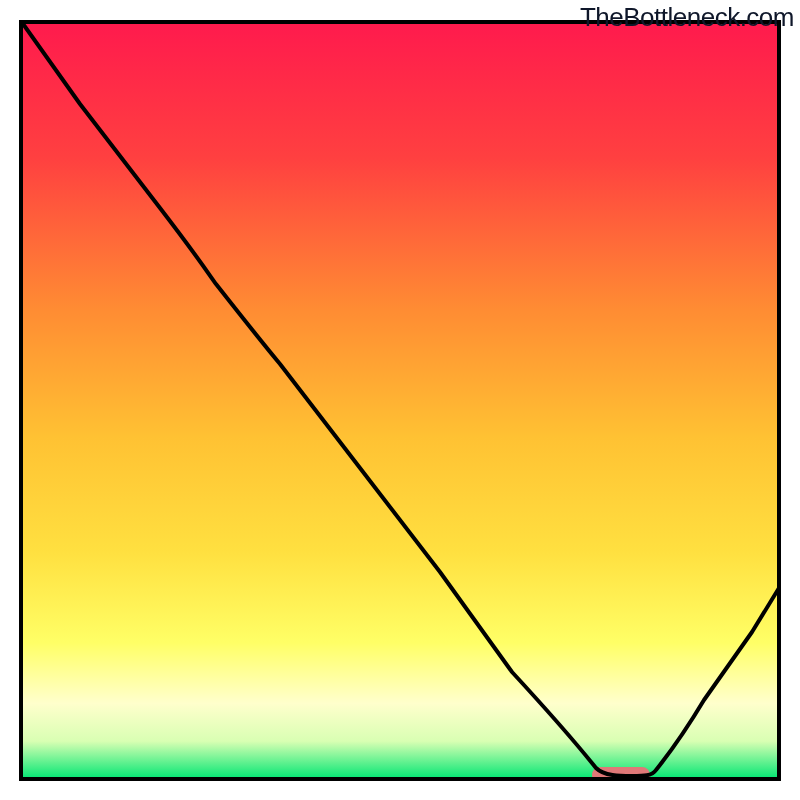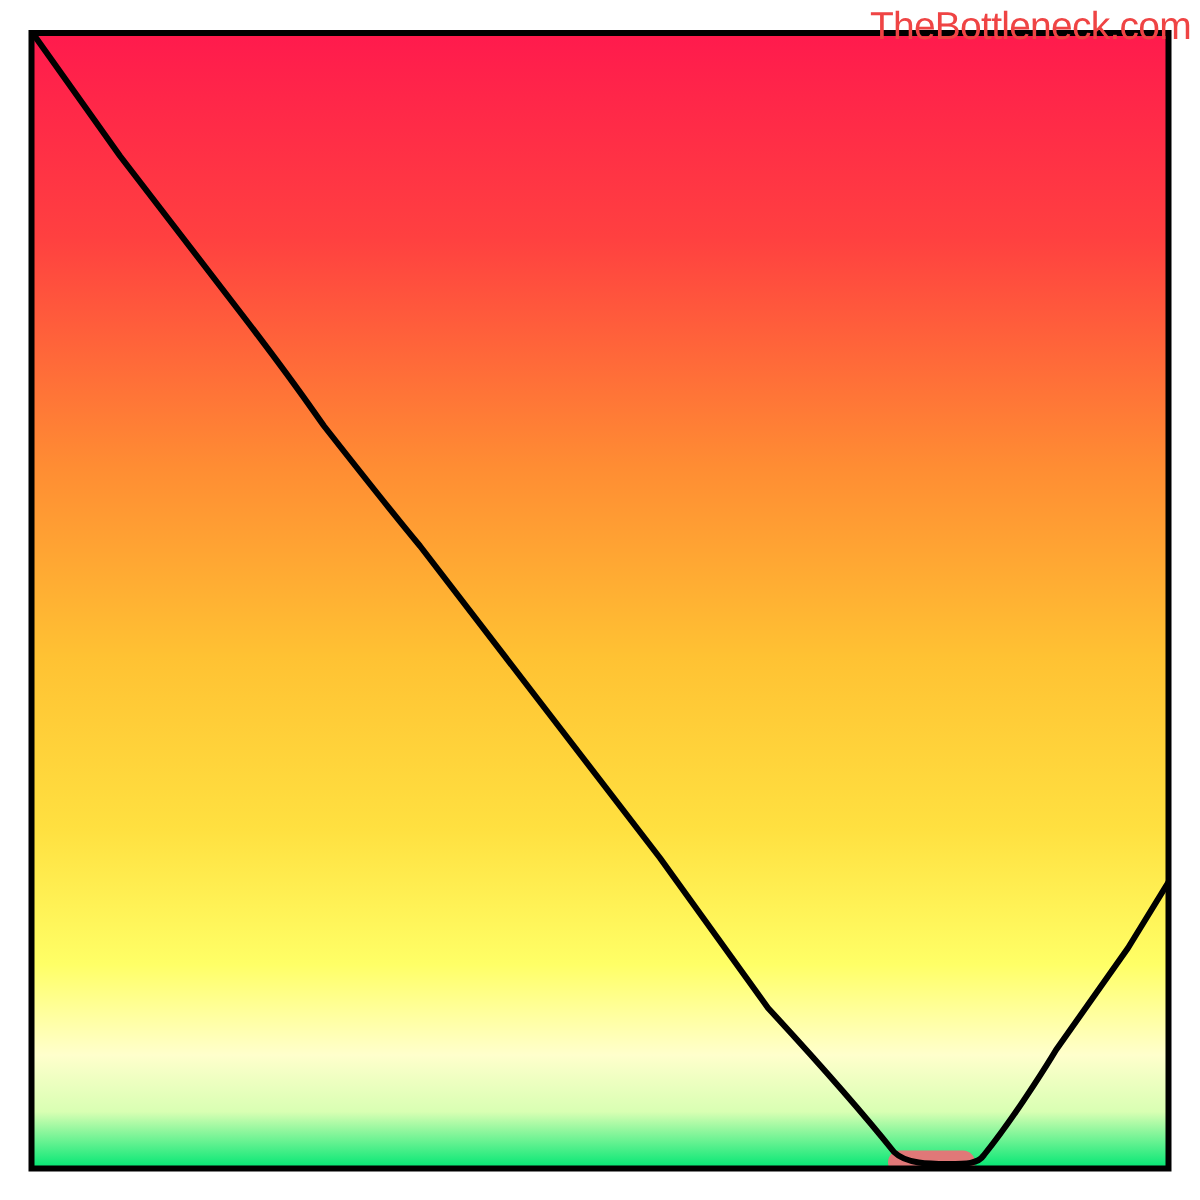--- a/index.html
+++ b/index.html
@@ -17,21 +17,21 @@
     top: 0;
     width: 800px;
     height: 800px;
   }
   .watermark {
     position: absolute;
     top: 2px;
     right: 6px;
     font-size: 26px;
     font-weight: 500;
-    color: #ef4444;
+    color: #0f172a;
     letter-spacing: -0.5px;
   }
 </style>
 </head>
 <body>
 
 <svg class="canvas" viewBox="0 0 800 800" preserveAspectRatio="none">
   <defs>
     <linearGradient id="bg-grad" x1="0" y1="0" x2="0" y2="1">
       <stop offset="0%" stop-color="#ff1a4d"></stop>

